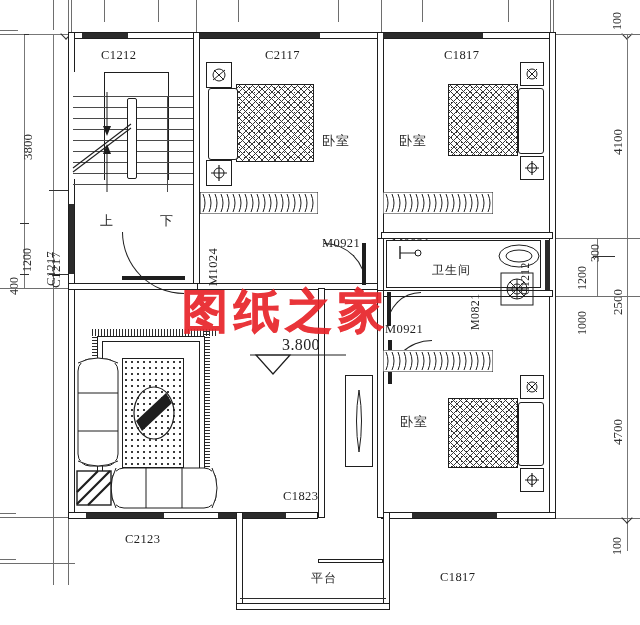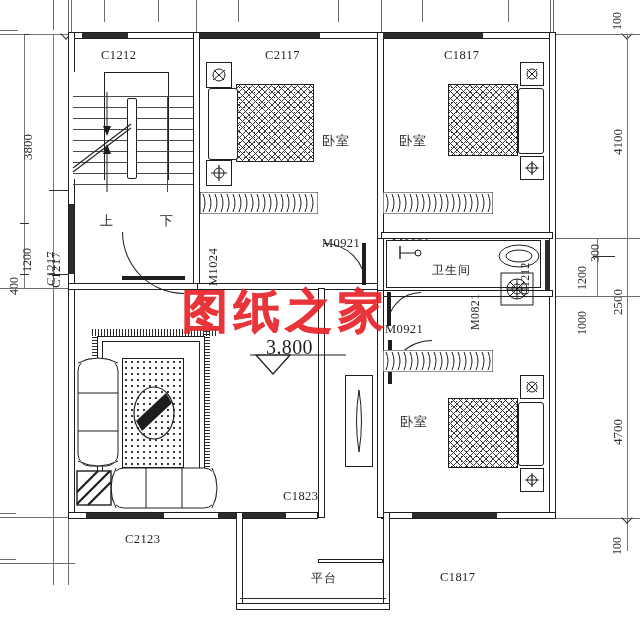--- a/index.html
+++ b/index.html
@@ -329,21 +329,21 @@
   </svg>
 
   <div class="wall wallV" style="left:236px;top:512px;height:95px;"></div>
   <div class="wall wallV" style="left:383px;top:512px;height:95px;"></div>
   <div class="wall wallH" style="left:236px;top:603px;width:154px;"></div>
   <div class="ln hl" style="left:240px;top:598px;width:146px;"></div>
   <div class="wall wallH" style="left:318px;top:559px;width:65px;height:4px;"></div>
   <div class="tc" style="left:288px;top:570px;font-size:12px;letter-spacing:1px;margin-left:23px;">平台</div>
 
   <div class="elev" style="left:250px;top:336px;">
-    <div class="t" style="position:relative;left:16px;top:0;font-size:20px;">3.800</div>
+    <div class="t" style="position:relative;left:32px;top:0;font-size:16px;">3.800</div>
     <svg style="position:absolute;left:0;top:18px;width:100px;height:22px;">
       <line x1="0" y1="1" x2="96" y2="1" stroke="#1e1e1e" stroke-width="1.2"></line>
       <polygon points="6,1 40,1 23,20" fill="none" stroke="#1e1e1e" stroke-width="1.2"></polygon>
     </svg>
   </div>
 
   <div class="t" style="left:101px;top:48px;">C1212</div>
   <div class="t" style="left:265px;top:48px;">C2117</div>
   <div class="t" style="left:444px;top:48px;">C1817</div>
   <div class="t rot" style="left:48px;top:288px;font-size:13px;">C1217</div>

